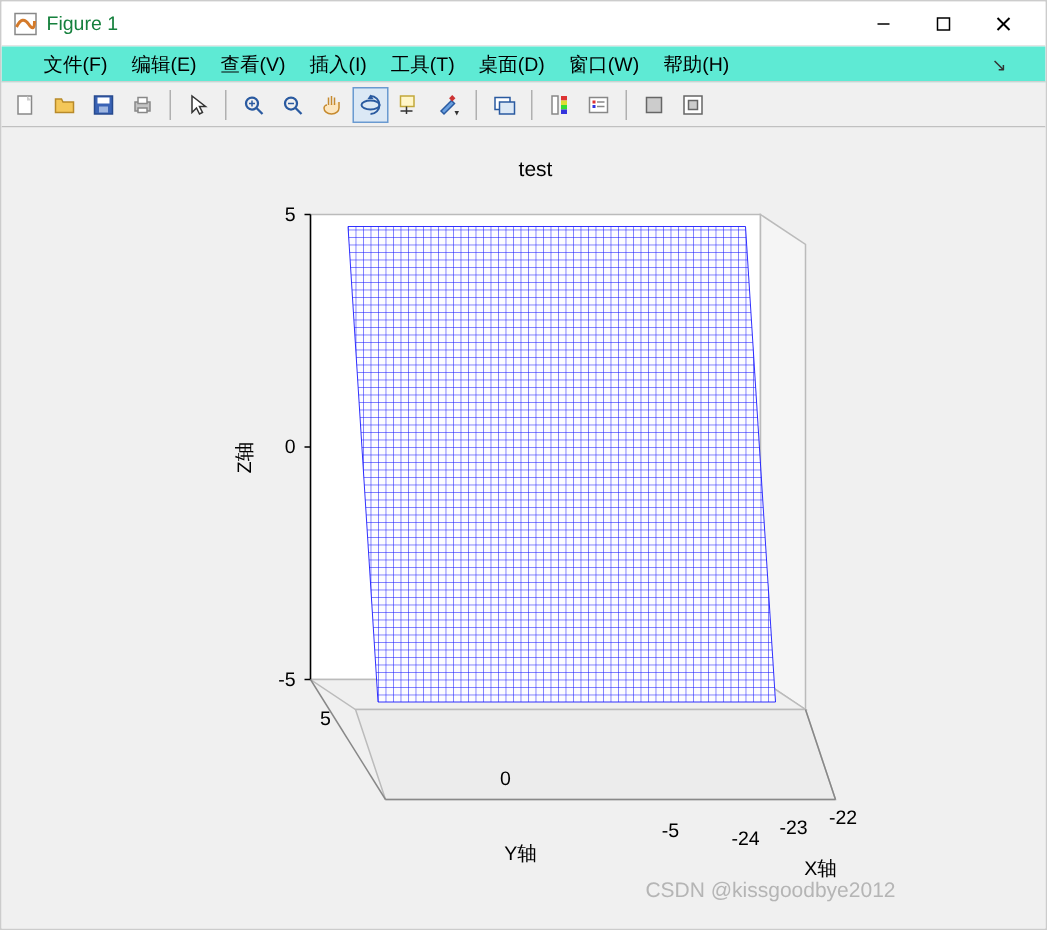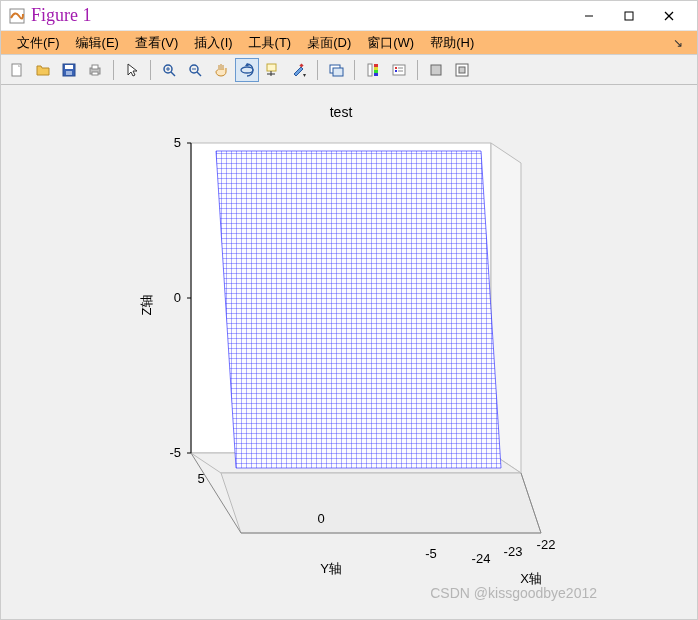--- a/index.html
+++ b/index.html
@@ -17,31 +17,31 @@
     display: flex;
     align-items: center;
     padding: 0 8px;
     background: #fff;
     border-bottom: 1px solid #e5e5e5;
   }
   .titlebar .app-icon {
     width: 16px; height: 16px; margin-right: 6px;
     display: flex; align-items: center; justify-content: center;
   }
-  .titlebar .title { font-size: 18px; color: #a21caf; flex: 0 0 auto; font-family: Liberation Serif, serif; }
+  .titlebar .title { font-size: 13px; color: #15803d; flex: 0 0 auto; }
   .titlebar .spacer { flex: 1; }
   .win-btn {
     width: 40px; height: 28px; display: flex; align-items: center;
     justify-content: center; cursor: pointer; font-size: 13px;
     color: #000;
   }
 
   .menubar {
     height: 24px; display: flex; align-items: center;
-    padding: 0 8px; background: #fdba74; font-size: 13px;
+    padding: 0 20px; background: #5eead4; font-size: 13px;
     border-bottom: 1px solid #d0d0d0;
   }
   .menu-item {
     padding: 2px 8px; cursor: pointer; color: #000;
   }
   .menubar .spacer { flex: 1; }
   .menu-arrow { padding: 0 6px; cursor: pointer; color: #333; font-size: 12px;}
 
   .toolbar {
     height: 30px; display: flex; align-items: center;
@@ -60,21 +60,21 @@
   }
   .tool-btn svg { width: 16px; height: 16px; }
 
   .plot-area {
     width: 100%;
     height: calc(100% - 84px);
     background: #f0f0f0;
     position: relative;
     display: flex;
     align-items: flex-start;
-    justify-content: flex-start;
+    justify-content: flex-end;
     padding-top: 8px;
   }
 
   .watermark {
     position: absolute;
     bottom: 18px;
     right: 100px;
     color: rgba(170,170,170,0.85);
     font-size: 14px;
     pointer-events: none;

